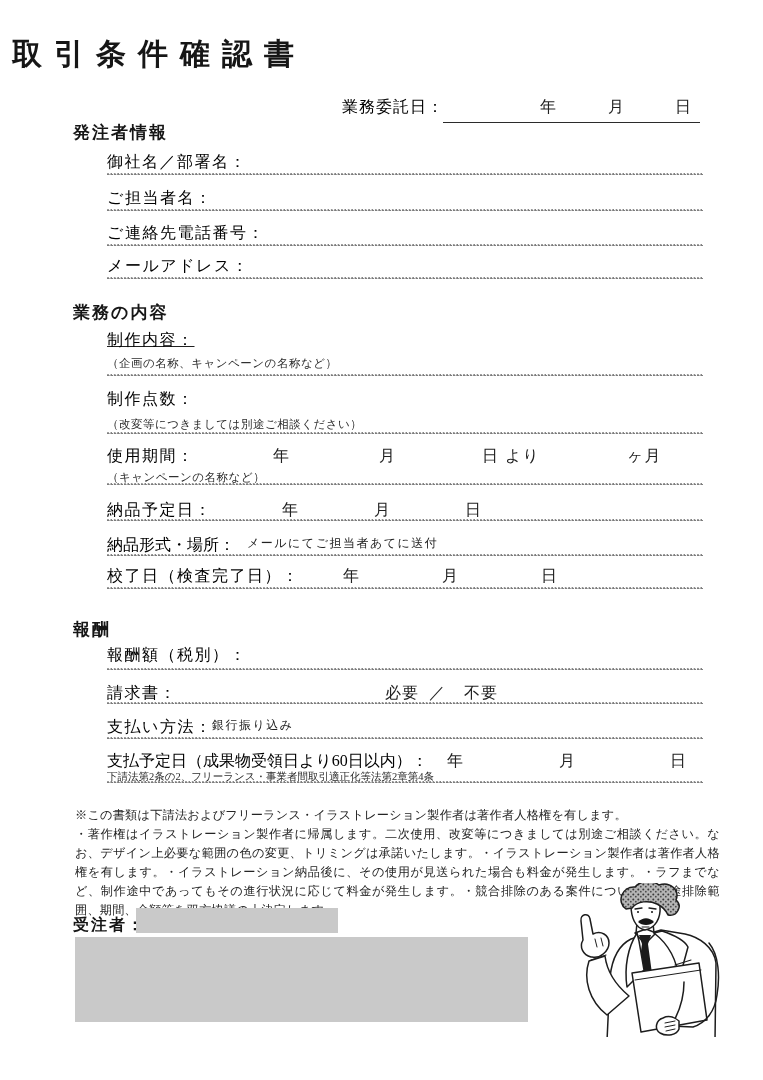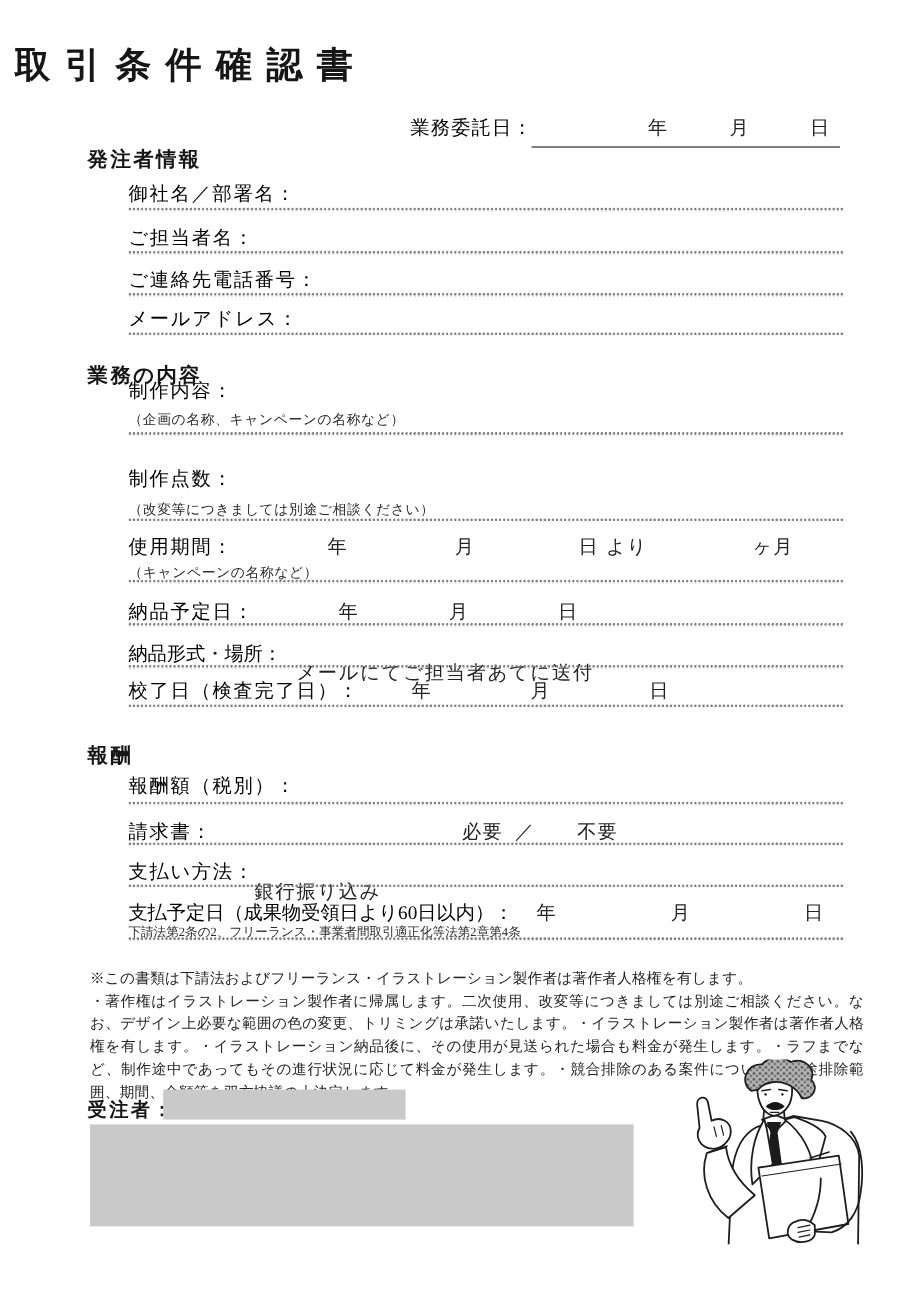--- a/index.html
+++ b/index.html
@@ -23,21 +23,21 @@
   .row { position:absolute; left:107px; width:596px; }
   .lbl { font-size:16px; letter-spacing:1.5px; color:#000000; white-space:nowrap; }
   .lbl-tight { letter-spacing:0; }
   .note { position:absolute; left:0; font-size:11.5px; letter-spacing:0.5px; color:#2a2a2a; white-space:nowrap; }
   .dots {
     position:absolute; left:0; width:596px; height:3px;
     background-image:radial-gradient(circle at 1.2px 1.2px, #7d7d7d 1px, transparent 1.15px);
     background-size:3.4px 3px; background-repeat:repeat-x;
   }
   .u { position:absolute; top:0; font-size:16px; letter-spacing:1px; color:#222; white-space:nowrap; }
-  .val { position:absolute; top:0; font-size:16px; letter-spacing:1.5px; color:#222; white-space:nowrap;margin-top:16px; }
+  .val { position:absolute; top:0; font-size:12px; letter-spacing:1.5px; color:#222; white-space:nowrap; }
   .date-row { position:absolute; left:342px; top:97px; width:361px; height:30px; }
   .date-row .lbl { letter-spacing:1px; }
   .solid-line { position:absolute; left:101px; top:25px; width:257px; border-top:1.3px solid #2b2b2b; }
   .footnote {
     position:absolute; left:75px; top:806px; width:645px;
     font-size:12.2px; line-height:19px; letter-spacing:0.2px; color:#242424;
     text-align:justify;
   }
   .contractor-label {
     position:absolute; left:73px; top:915px;
@@ -77,21 +77,21 @@
     <span class="lbl">ご担当者名：</span>
     <div class="dots" style="top:21px;"></div>
   </div>
   <div class="row" style="top:256px;">
     <span class="lbl">メールアドレス：</span>
     <div class="dots" style="top:21px;"></div>
   </div>
 
   <div class="sec-heading" style="top:301px;">業務の内容</div>
 
-  <div class="row" style="top:316px;">
+  <div class="row" style="top:330px;text-decoration:underline;">
     <span class="lbl">制作内容：</span>
     <div class="note" style="top:26px;">（企画の名称、キャンペーンの名称など）</div>
     <div class="dots" style="top:44px;"></div>
   </div>
 
   <div class="row" style="top:389px;">
     <span class="lbl">制作点数：</span>
     <div class="note" style="top:28px;">（改変等につきましては別途ご相談ください）</div>
     <div class="dots" style="top:43px;"></div>
   </div>
@@ -133,21 +133,21 @@
 
   <div class="row" style="top:645px;">
     <span class="lbl">報酬額（税別）：</span>
     <div class="dots" style="top:23px;"></div>
   </div>
 
   <div class="row" style="top:683px;">
     <span class="lbl">請求書：</span>
     <span class="u" style="left:278px;">必要</span>
     <span class="u" style="left:322px;">／</span>
-    <span class="u" style="left:374px;">不要</span>
+    <span class="u" style="left:357px;">不要</span>
     <div class="dots" style="top:19px;"></div>
   </div>
 
   <div class="row" style="top:717px;">
     <span class="lbl">支払い方法：</span>
     <span class="val" style="left:105px;">銀行振り込み</span>
     <div class="dots" style="top:20px;"></div>
   </div>
 
   <div class="row" style="top:751px;">

